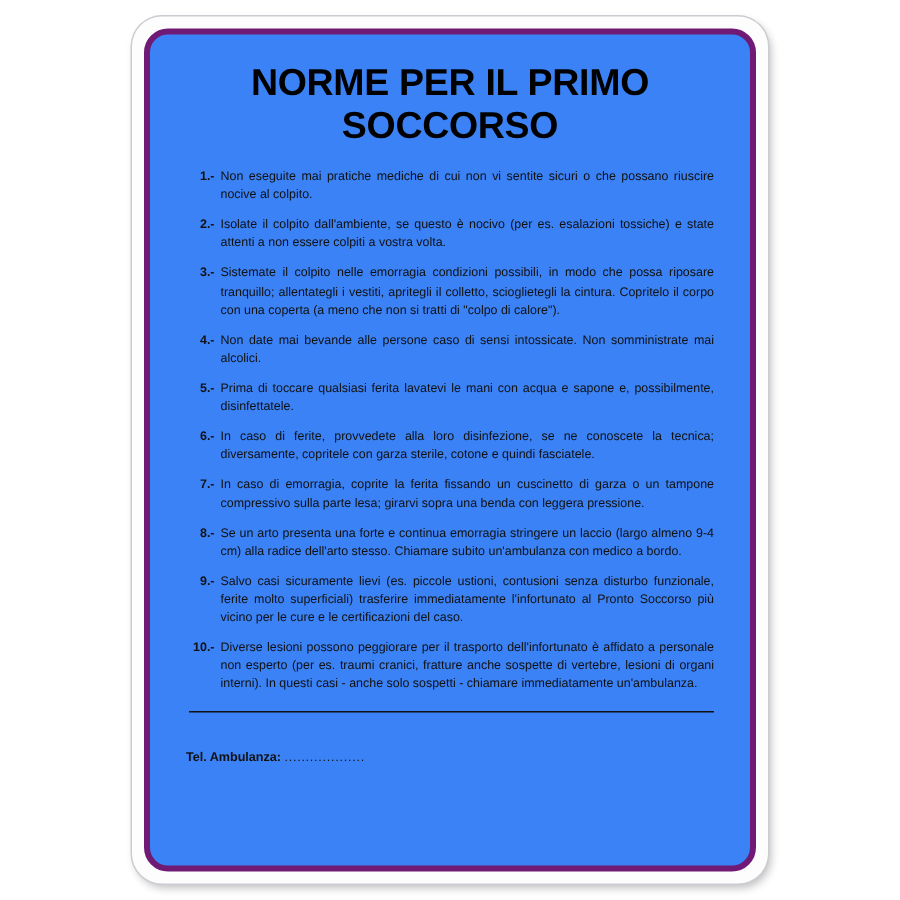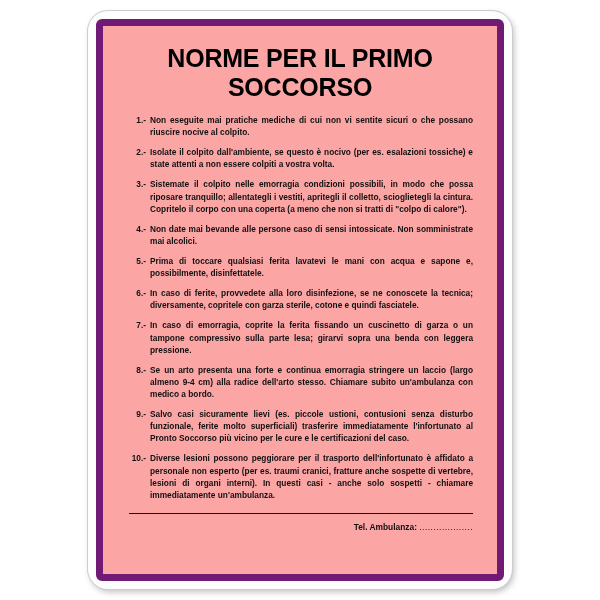--- a/index.html
+++ b/index.html
@@ -36,23 +36,23 @@
       2px 3px 6px rgba(0,0,0,0.25);
   }
 
   
   .blue-frame {
     position: absolute;
     left: 8px;
     top: 8px;
     right: 8px;
     bottom: 8px;
-    border: 7px solid #701a75;
-    border-radius: 6px;
-    background: #fca5a5;
+    border: 4px solid #701a75;
+    border-radius: 16px;
+    background: #3b82f6;
     box-sizing: border-box;
   }
 
   .content {
     position: absolute;
     left: 0;
     top: 0;
     right: 0;
     bottom: 0;
     padding: 14px 18px 10px 18px;
@@ -102,38 +102,37 @@
   .rule .num {
     flex: 0 0 auto;
     width: 17px;
     text-align: right;
     font-weight: bold;
     padding-right: 4px;
     white-space: nowrap;
   }
   .rule .txt {
     flex: 1 1 auto;
-    font-weight: bold;
   }
 
   .footer-rule {
     border: none;
     border-top: 1px solid #111;
     margin: 12px 6px 6px 8px;
   }
 
   .footer {
     display: flex;
-    justify-content: flex-end;
+    justify-content: flex-start;
     gap: 6px;
     font-size: 8.4px;
     font-weight: bold;
     color: #111;
     padding: 0 6px;
-    margin-top: 8px;
+    margin-top: 24px;
   }
   .footer .field {
     white-space: nowrap;
   }
   .footer .dots {
     font-weight: normal;
     letter-spacing: 0.5px;
   }
 </style>
 </head>

